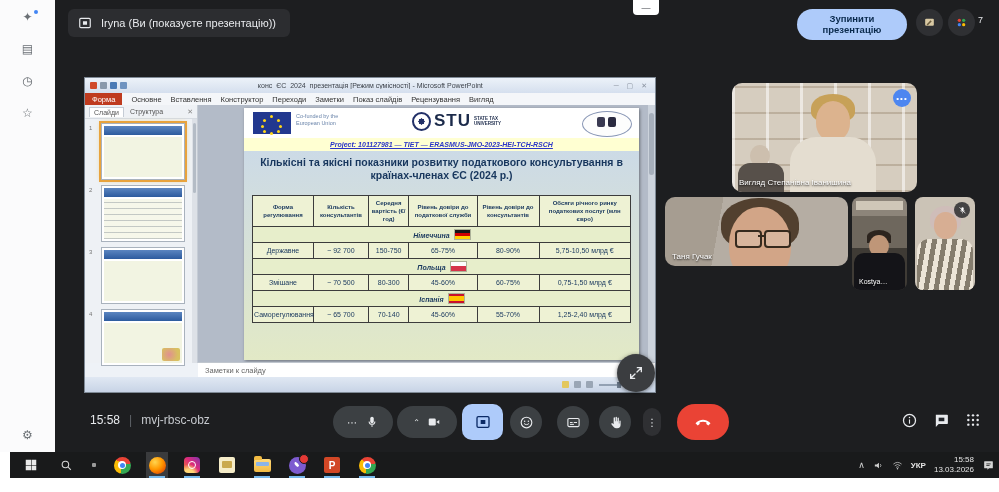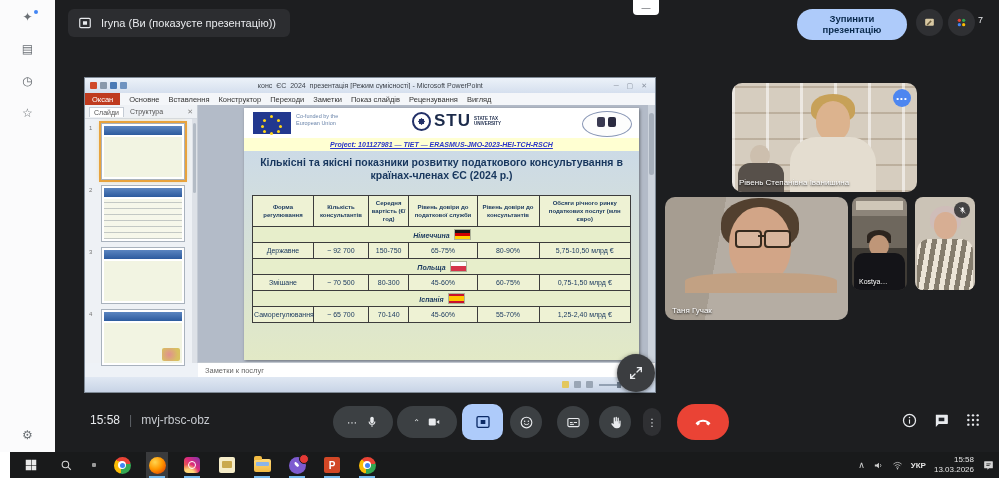--- a/index.html
+++ b/index.html
@@ -122,21 +122,21 @@
     <div class="ppt">
       <div class="ppt-title">
         <span class="qat" style="background:#d04a2a"></span>
         <span class="qat" style="background:#8a99ab"></span>
         <span class="qat" style="background:#4a7ab5"></span>
         <span class="qat" style="background:#6f93c0"></span>
         <span class="t">конс_ЄС_2024_презентація [Режим сумісності] - Microsoft PowerPoint</span>
         <span style="font-size:7px;color:#8a93a0;letter-spacing:3px">─ ▢ ✕</span>
       </div>
       <div class="ppt-menu">
-        <span class="file">Оксан</span>
+        <span class="file">Форма</span>
         <span>Основне</span>
         <span>Вставлення</span>
         <span>Конструктор</span>
         <span>Переходи</span>
         <span>Заметки</span>
         <span>Показ слайдів</span>
         <span>Рецензування</span>
         <span>Вигляд</span>
       </div>
 
@@ -248,21 +248,21 @@
             </tbody>
               </table>
           </div>
         </div>
         <div style="position:absolute;right:0;top:0;bottom:0;width:7px;background:#ccd3dc">
           <div style="position:absolute;left:1px;top:8px;width:5px;height:62px;background:#a6afbb;border-radius:3px"></div>
         </div>
       </div>
 
       <div class="notesbar">
-        <span>Заметки к послуг</span>
+        <span>Заметки к слайду</span>
       </div>
       <div class="statusbar">
         <span class="sb-ic" style="right:86px;background:#e3c75c"></span>
         <span class="sb-ic" style="right:74px;background:#9aa6b5"></span>
         <span class="sb-ic" style="right:62px;background:#9aa6b5"></span>
         <div style="position:absolute;right:14px;top:7px;width:42px;height:2px;background:#93a1b3">
           <div style="position:absolute;left:18px;top:-2px;width:4px;height:6px;background:#6e7c8e"></div>
         </div>
       </div>
     </div>
@@ -358,24 +358,24 @@
 
   <div class="tile" style="left:732px;top:83px;width:185px;height:109px">
     <div class="scene" style="background:#d6cdbf;background-image:repeating-linear-gradient(90deg,rgba(255,255,255,.55) 0 3px,transparent 3px 34px),repeating-linear-gradient(0deg,rgba(140,120,95,.35) 0 2px,transparent 2px 26px)">
       <div style="position:absolute;left:18px;top:62px;width:20px;height:22px;border-radius:50%;background:#cdbfae"></div>
       <div style="position:absolute;left:6px;top:80px;width:46px;height:30px;border-radius:12px 12px 0 0;background:#57504a"></div>
       <div style="position:absolute;left:79px;top:11px;width:44px;height:28px;border-radius:50% 50% 35% 35%;background:#c7a158"></div>
       <div style="position:absolute;left:84px;top:18px;width:34px;height:40px;border-radius:50% 50% 45% 45%;background:#dcb38e"></div>
       <div style="position:absolute;left:58px;top:54px;width:86px;height:58px;border-radius:26px 26px 0 0;background:#e4ddd0"></div>
     </div>
     <div style="position:absolute;top:6px;right:6px;width:18px;height:18px;border-radius:50%;background:#4d86f0;display:flex;align-items:center;justify-content:center;color:#fff;font-size:8px;letter-spacing:1px">•••</div>
-    <span class="tag">Рівень Степанівна Іванишина</span>
-  </div>
-
-  <div class="tile" style="left:665px;top:197px;width:183px;height:123px">
+    <span class="tag">Вигляд Степанівна Іванишина</span>
+  </div>
+
+  <div class="tile" style="left:665px;top:197px;width:183px;height:69px">
     <div class="scene" style="background:linear-gradient(100deg,#a69d91 0 30%,#b5ada3 30%)">
       <div style="position:absolute;left:56px;top:1px;width:78px;height:52px;border-radius:48% 48% 40% 40%;background:#52402f"></div>
       <div style="position:absolute;left:64px;top:10px;width:62px;height:78px;border-radius:48%;background:#d2a587"></div>
       <div style="position:absolute;left:20px;top:76px;width:152px;height:20px;border-radius:40% 40% 0 0;background:#c2a183"></div>
       <div style="position:absolute;left:70px;top:33px;width:23px;height:14px;border:2px solid #352a1e;border-radius:4px;background:rgba(230,230,225,.25)"></div>
       <div style="position:absolute;left:99px;top:33px;width:23px;height:14px;border:2px solid #352a1e;border-radius:4px;background:rgba(230,230,225,.25)"></div>
       <div style="position:absolute;left:93px;top:38px;width:6px;height:2px;background:#352a1e"></div>
     </div>
     <span class="tag">Таня Гучак</span>
   </div>

